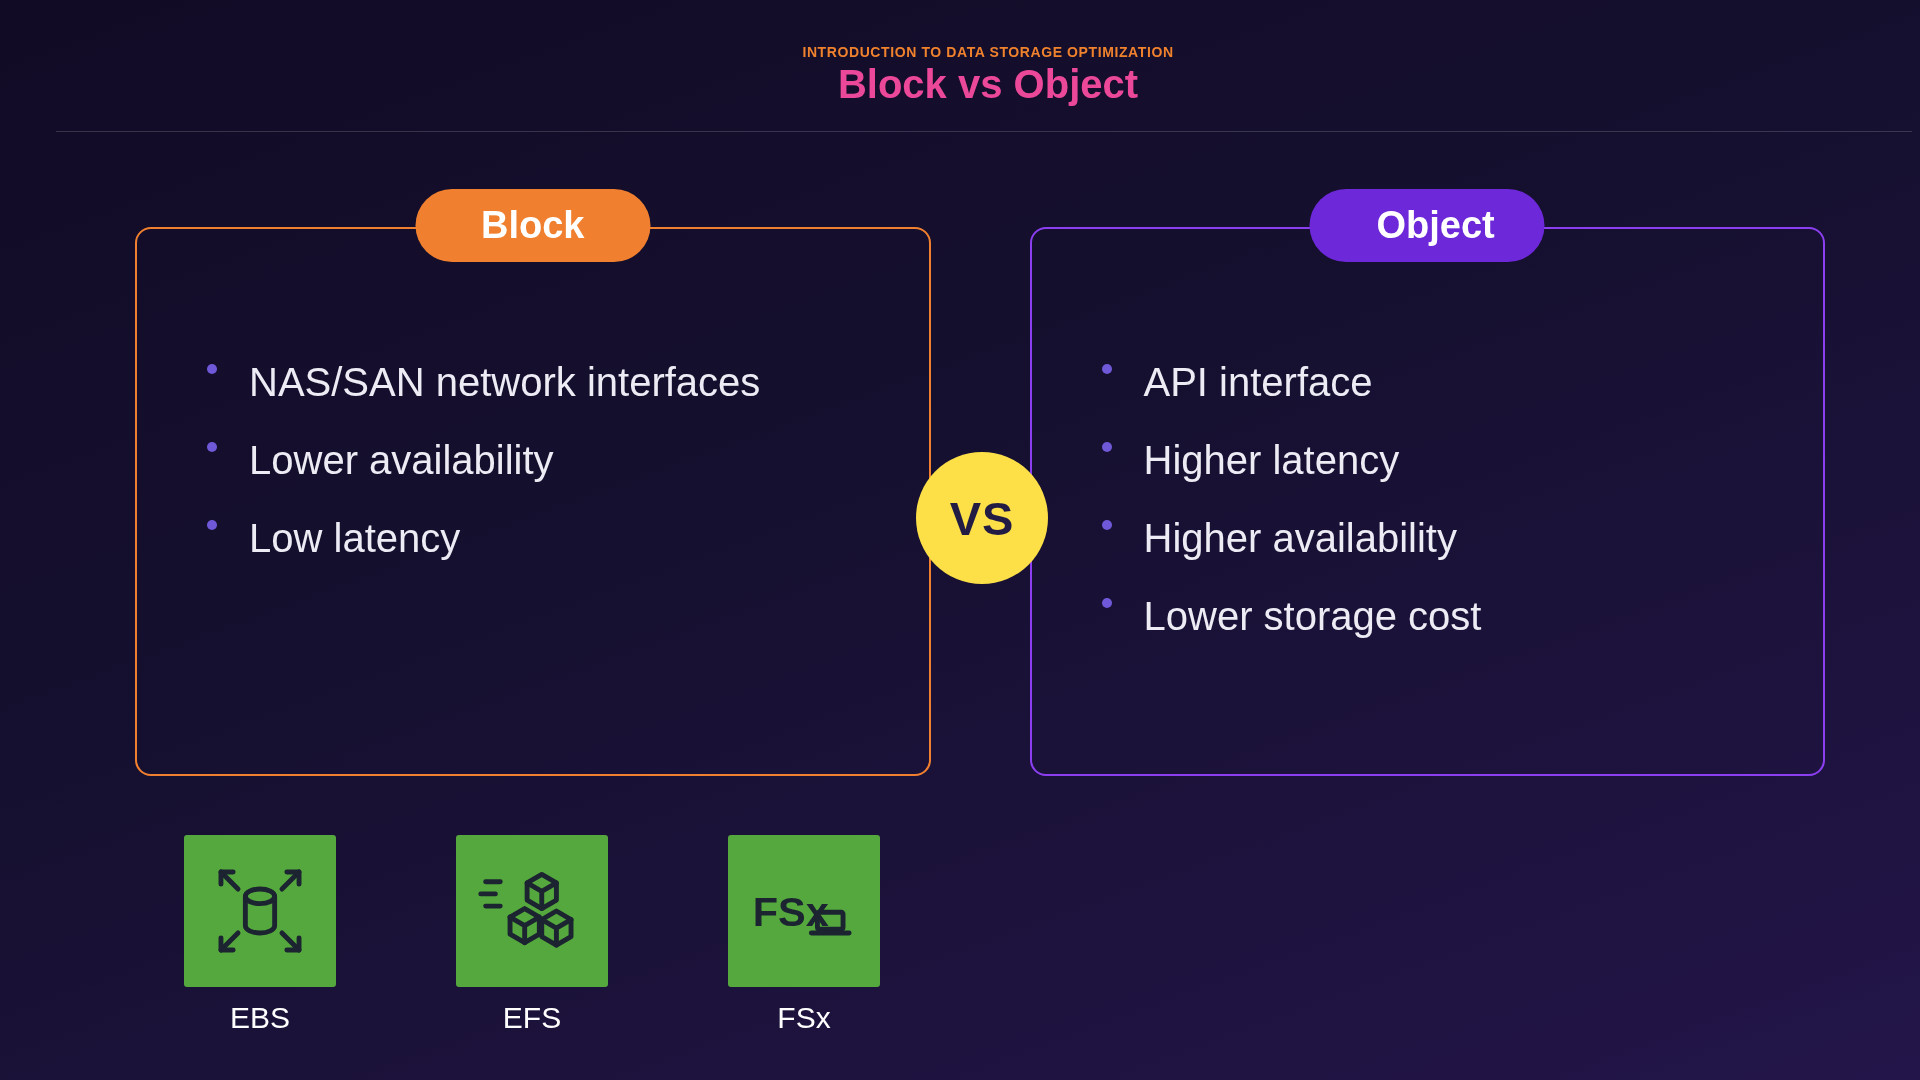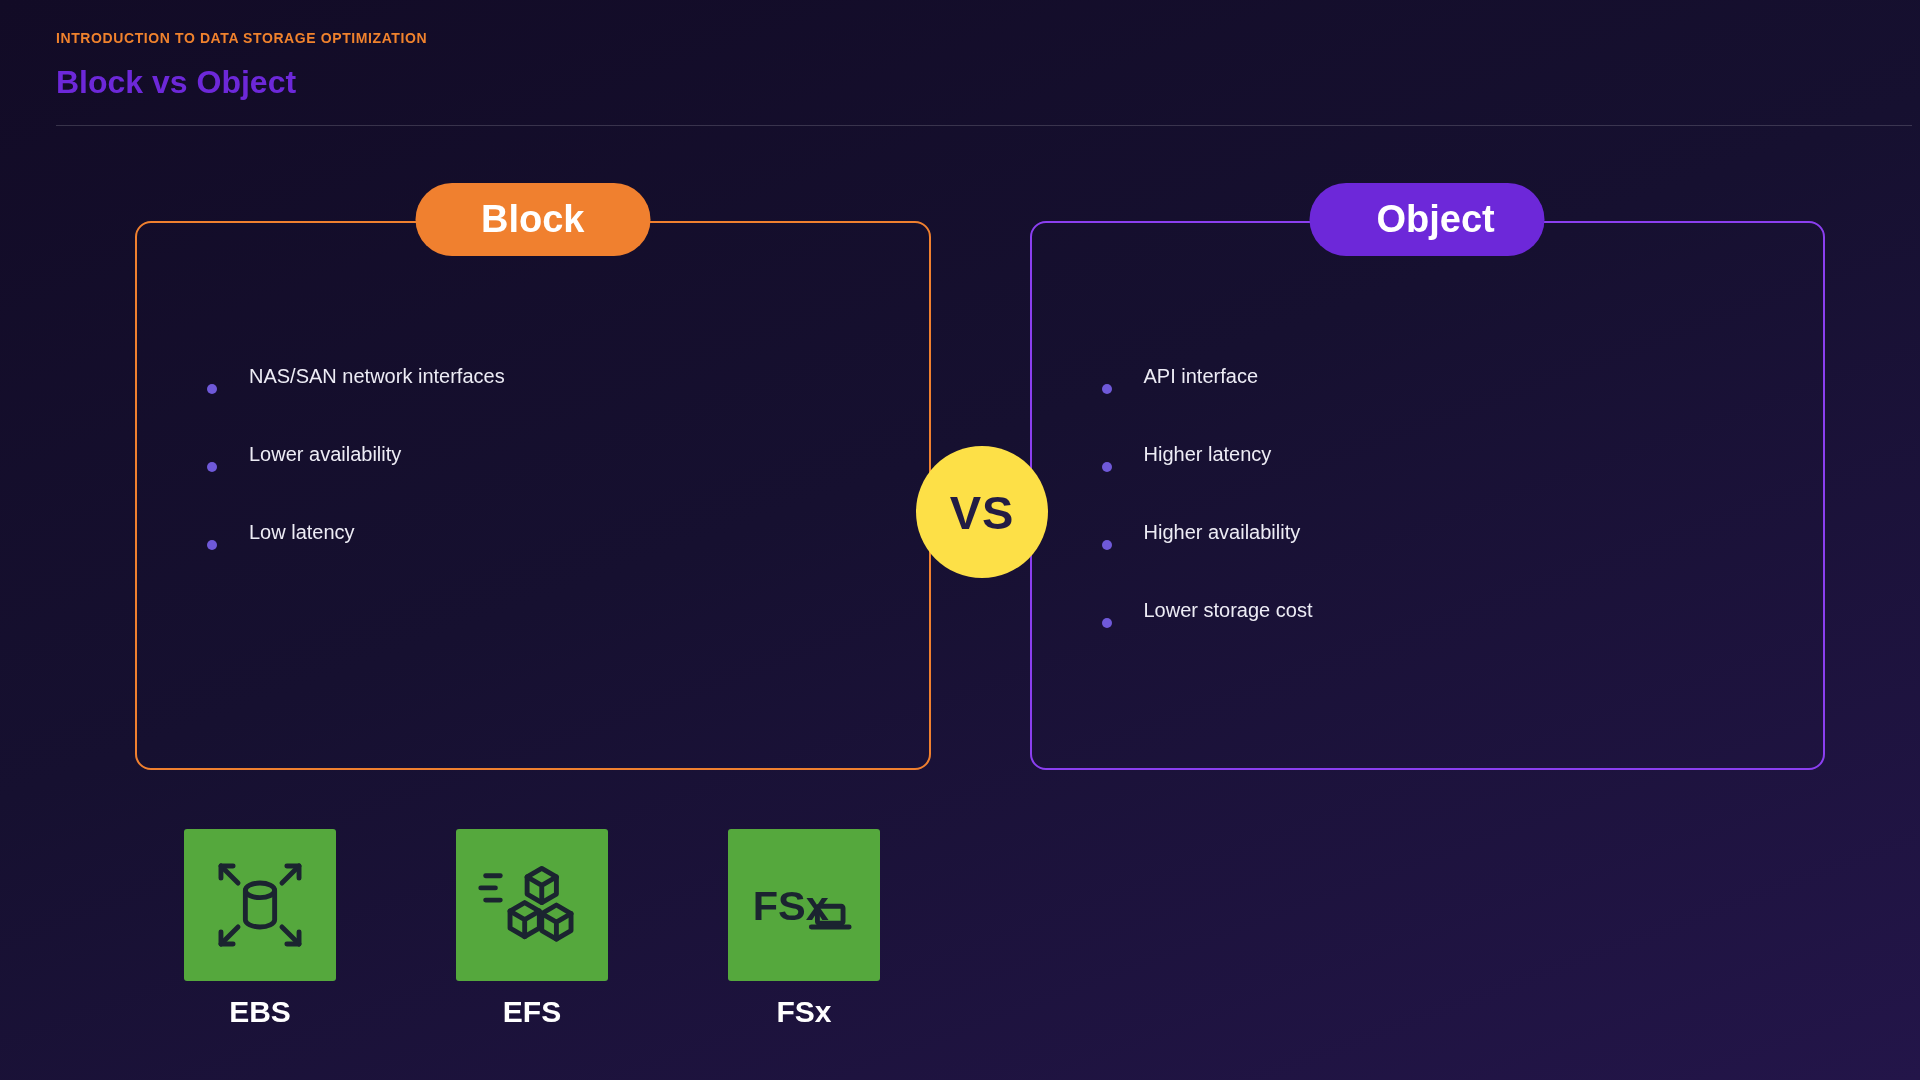--- a/index.html
+++ b/index.html
@@ -3,43 +3,43 @@
 <meta charset="utf-8">
 <style>
   * { box-sizing: border-box; }
   html, body { margin: 0; padding: 0; }
   body {
     width: 1920px; height: 1080px; overflow: hidden;
     background: linear-gradient(160deg, #120B26 0%, #161030 45%, #231549 100%);
     font-family: "Liberation Sans", sans-serif;
     color: #EDECF5;
   }
-  .header { padding: 30px 0 0 56px; }
+  .header { padding: 44px 0 0 56px; text-align: center; }
   .eyebrow {
     color: #F0822D; font-size: 14px; font-weight: bold;
     letter-spacing: 0.6px; text-transform: uppercase;
   }
-  .title { font-size: 32px; font-weight: 800; color: #6d28d9; margin-top: 18px; }
+  .title { font-size: 40px; font-weight: 800; color: #ec4899; margin-top: 2px; }
   .divider { height: 1px; background: rgba(255,255,255,0.16); margin: 24px 8px 0 56px; }
 
   .cards-area {
     position: relative; display: flex; gap: 99px;
     margin: 95px 95px 0 135px; height: 549px;
   }
   .card { flex: 1; border: 2px solid #888; border-radius: 16px; position: relative; }
   .pill {
     position: absolute; top: -40px; left: 50%; transform: translateX(-50%);
     min-width: 235px; text-align: center; padding: 15px 50px;
     border-radius: 999px; font-size: 38px; font-weight: 800; color: #FFFFFF;
     white-space: nowrap;
   }
   .card ul { list-style: none; margin: 0; padding: 135px 40px 0 70px; }
   .card li {
-    display: flex; align-items: flex-end; margin-bottom: 42px;
-    font-size: 20px; line-height: 36px; color: #EDECF5;
+    display: flex; align-items: flex-start; margin-bottom: 42px;
+    font-size: 40px; line-height: 36px; color: #EDECF5;
   }
   .dot {
     width: 10px; height: 10px; border-radius: 50%;
     background: #6F59D9; margin-right: 32px; flex: 0 0 auto;
   }
 
   .vs-badge {
     position: absolute; left: 781px; top: 225px; width: 132px; height: 132px;
     border-radius: 50%; background: #fde047; z-index: 2;
     display: flex; align-items: center; justify-content: center;
@@ -48,21 +48,21 @@
 
   .services { display: flex; gap: 120px; margin: 59px 0 0 184px; }
   .service { display: flex; flex-direction: column; align-items: center; }
   .icon-box {
     width: 152px; height: 152px; background: #55A83D; border-radius: 3px;
     display: flex; align-items: center; justify-content: center;
   }
   .icon-box svg { display: block; }
   .icon-art { stroke: #1B2430; stroke-width: 4; fill: none; stroke-linecap: round; stroke-linejoin: round; }
   .icon-text { fill: #1B2430; font-family: "Liberation Sans", sans-serif; font-weight: bold; }
-  .service-label { margin-top: 14px; font-size: 30px; font-weight: 700; color: #FFFFFF; }
+  .service-label { margin-top: 14px; font-size: 30px; font-weight: 400; color: #FFFFFF; }
 </style>
 </head>
 <body>
 
 <div class="header">
   <div class="eyebrow">INTRODUCTION TO DATA STORAGE OPTIMIZATION</div>
   <div class="title">Block vs Object</div>
 </div>
 <div class="divider"></div>
 

